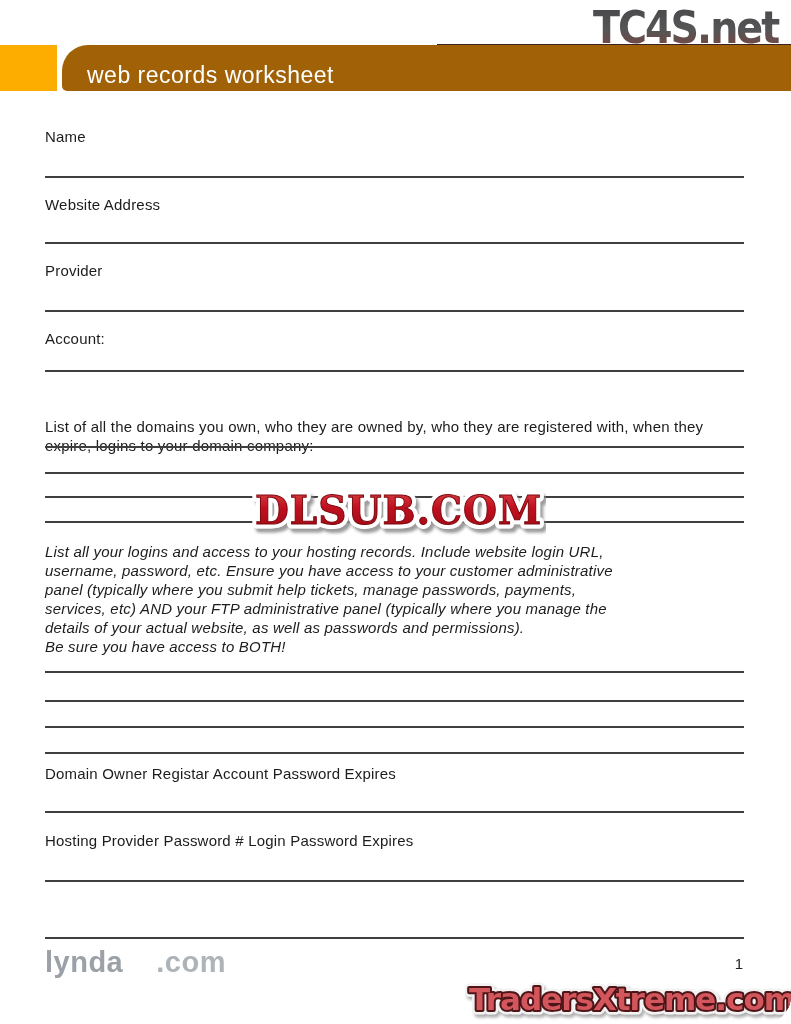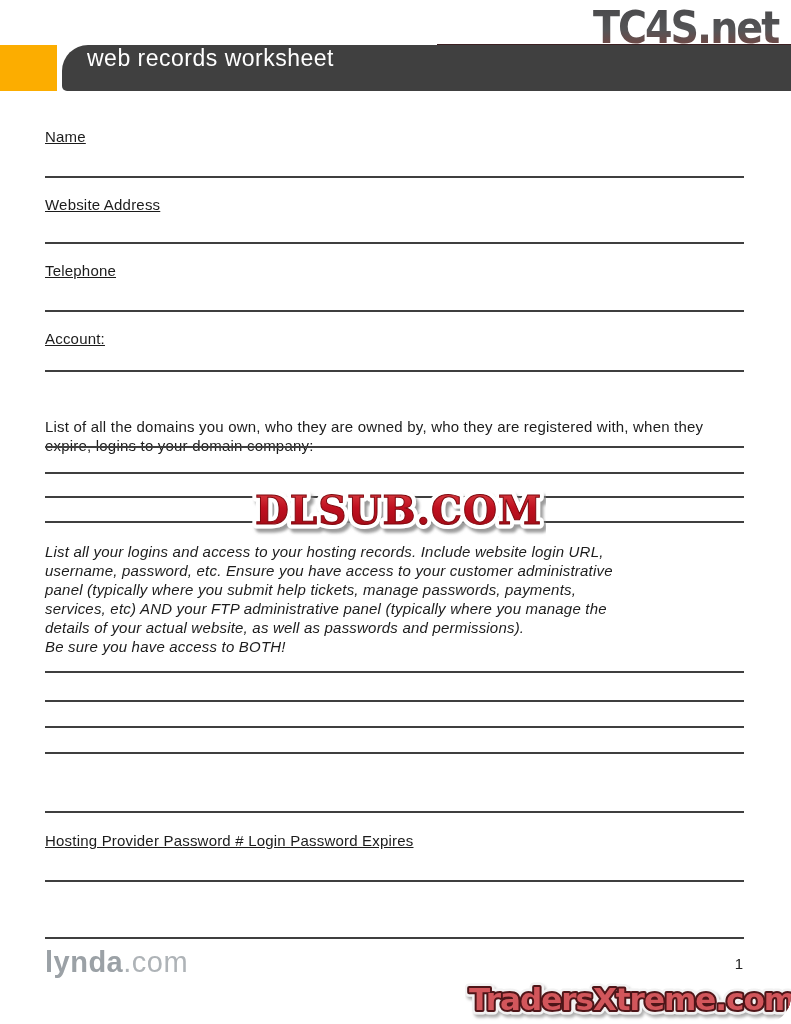--- a/index.html
+++ b/index.html
@@ -21,31 +21,31 @@
     font-family:"DejaVu Sans",sans-serif;font-weight:bold;
     font-stretch:condensed;font-size:44px;letter-spacing:-2px;
   }
   
   .orange-tab{
     position:absolute;top:45px;left:0;width:57px;height:46px;
     background:#FCAD00;z-index:3;
   }
   .black-bar{
     position:absolute;top:45px;left:62px;right:0;height:46px;
-    background:#404040;border-radius:26px 0 0 5px;z-index:4;
-    display:flex;align-items:flex-start;
+    background:#a16207;border-radius:26px 0 0 5px;z-index:4;
+    display:flex;align-items:flex-end;
   }
   .bar-title{
     color:#ffffff;font-size:23px;font-weight:400;letter-spacing:0.5px;
     padding-left:25px;padding-bottom:2px;
   }
   
   .field-label{
     position:absolute;left:45px;font-size:15px;color:#1c1c1c;
-    letter-spacing:0.2px;white-space:nowrap;text-decoration:underline;
+    letter-spacing:0.2px;white-space:nowrap;
   }
   .rule{
     position:absolute;left:45px;width:699px;height:1.5px;
     background:#3f3f3f;
   }
   .para{
     position:absolute;left:45px;font-size:15px;color:#1c1c1c;
     line-height:19px;letter-spacing:0.2px;white-space:pre-line;margin-top:29px;
   }
   .para-domains{top:388px;width:710px;}
@@ -55,21 +55,21 @@
     position:absolute;top:483px;left:50%;transform:translateX(-50%);
     width:300px;height:56px;z-index:5;
   }
   .dlsub-text{
     font-family:"DejaVu Serif",serif;font-weight:bold;
     font-size:39px;letter-spacing:1px;
   }
   
   .lynda-logo{position:absolute;left:45px;top:946px;font-size:29px;letter-spacing:0.5px;}
   .lynda-bold{font-weight:bold;color:#9ba1a6;text-align:center;}
-  .lynda-light{font-weight:normal;color:#aeb3b7;}
+  .lynda-light{font-weight:bold;color:#aeb3b7;margin-left:33px;}
   .page-number{position:absolute;right:48px;top:955px;font-size:15px;color:#222222;}
   .traders-svg{position:absolute;right:-4px;top:976px;width:330px;height:48px;z-index:5;}
   .traders-text{
     font-family:"DejaVu Sans",sans-serif;font-weight:bold;
     font-size:31px;letter-spacing:-1px;
   }
 </style>
 </head>
 <body>
 
@@ -92,21 +92,21 @@
   <div class="black-bar">
     <span class="bar-title">web records worksheet</span>
   </div>
 
   <div class="field-label" style="top:128px">Name</div>
   <div class="rule" style="top:176px"></div>
 
   <div class="field-label" style="top:196px">Website Address</div>
   <div class="rule" style="top:242px"></div>
 
-  <div class="field-label" style="top:262px">Telephone</div>
+  <div class="field-label" style="top:262px">Provider</div>
   <div class="rule" style="top:310px"></div>
 
   <div class="field-label" style="top:330px">Account:</div>
   <div class="rule" style="top:370px"></div>
 
   <div class="para para-domains">List of all the domains you own, who they are owned by, who they are registered with, when they
 expire, logins to your domain company:</div>
 
   <div class="rule" style="top:446px"></div>
   <div class="rule" style="top:472px"></div>
@@ -133,20 +133,21 @@
 panel (typically where you submit help tickets, manage passwords, payments,
 services, etc) AND your FTP administrative panel (typically where you manage the
 details of your actual website, as well as passwords and permissions).
 Be sure you have access to BOTH!</div>
 
   <div class="rule" style="top:671px"></div>
   <div class="rule" style="top:700px"></div>
   <div class="rule" style="top:726px"></div>
   <div class="rule" style="top:752px"></div>
 
+  <div class="field-label" style="top:765px">Domain Owner Registar Account Password Expires</div>
   <div class="rule" style="top:811px"></div>
 
   <div class="field-label" style="top:832px">Hosting Provider Password # Login Password Expires</div>
   <div class="rule" style="top:880px"></div>
 
   <div class="rule" style="top:937px"></div>
 
   <div class="lynda-logo"><span class="lynda-bold">lynda</span><span class="lynda-light">.com</span></div>
 
   <div class="page-number">1</div>

